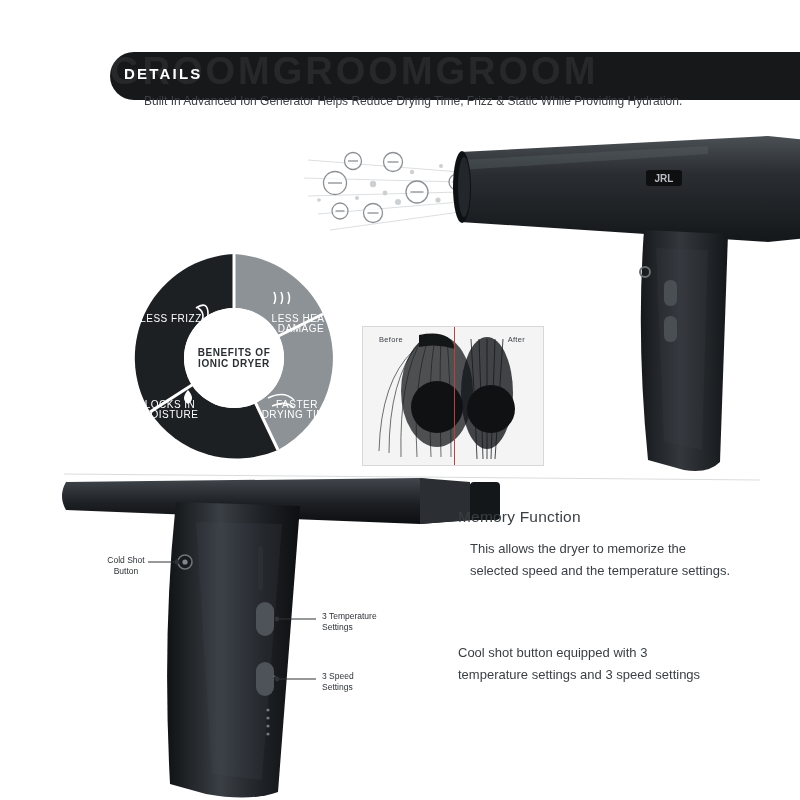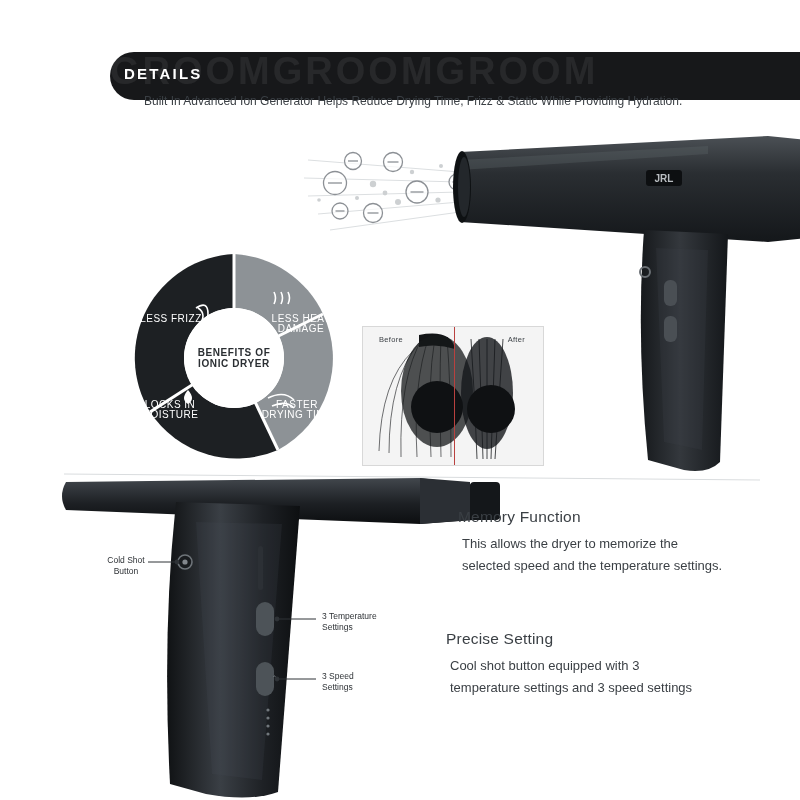--- a/index.html
+++ b/index.html
@@ -150,21 +150,21 @@
     font-size: 15.5px;
     font-weight: 400;
     color: #3a3f44;
     margin: 0 0 7px 0;
     letter-spacing: 0.2px;
   }
   .feature-body {
     font-size: 13px;
     line-height: 22px;
     color: #3a3f44;
-    margin: 4px;
+    margin: 12px;
     max-width: 262px;
   }
 </style>
 </head>
 <body>
 
 <div class="header-wrap">
   <div class="header-bar"></div>
   <div class="header-ghost">GROOMGROOMGROOM</div>
   <div class="header-title">DETAILS</div>
@@ -379,16 +379,15 @@
   <div class="callout" style="left:322px; top:209px;">
     <span>3 Speed</span><br>
     <span>Settings</span>
   </div>
 
   <div class="feature-block" style="left:458px; top:46px;">
     <p class="feature-title">Memory Function</p>
     <p class="feature-body">This allows the dryer to memorize the selected speed and the temperature settings.</p>
   </div>
   <div class="feature-block" style="left:446px; top:168px;">
-    <p class="feature-title">Precise Setting</p>
     <p class="feature-body">Cool shot button equipped with 3 temperature settings and 3 speed settings</p>
   </div>
 </div>
 
 </body></html>

